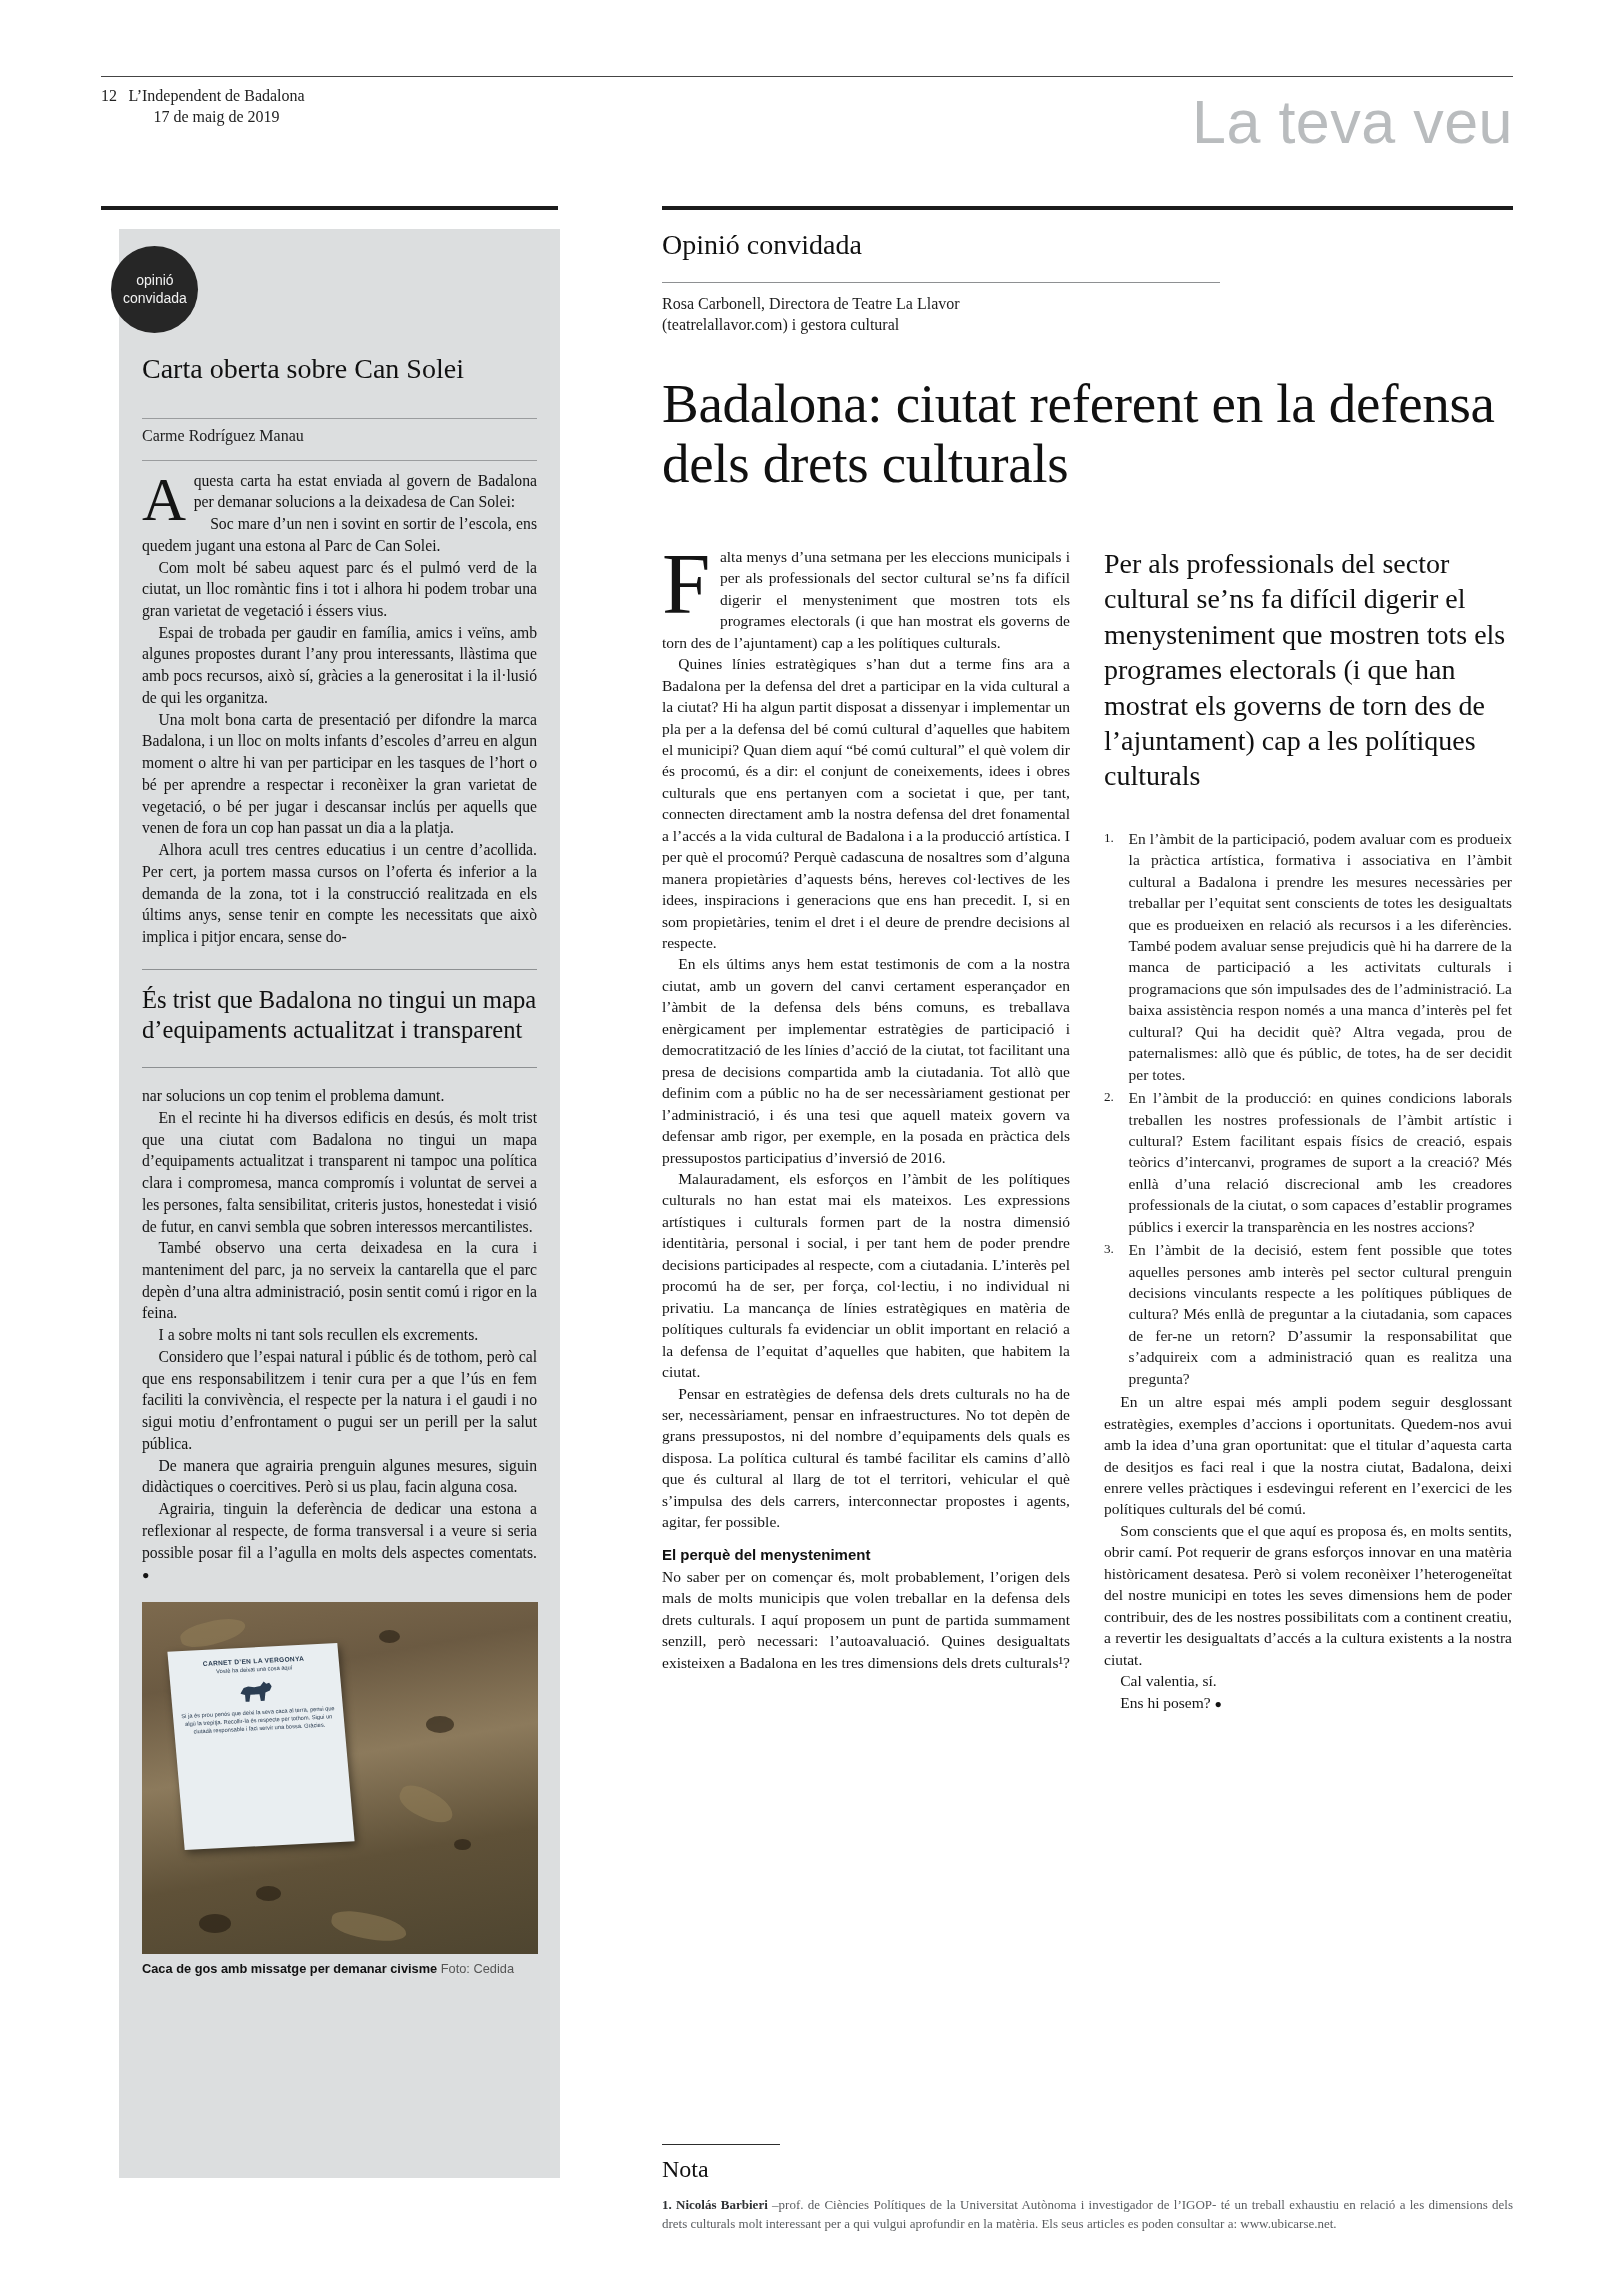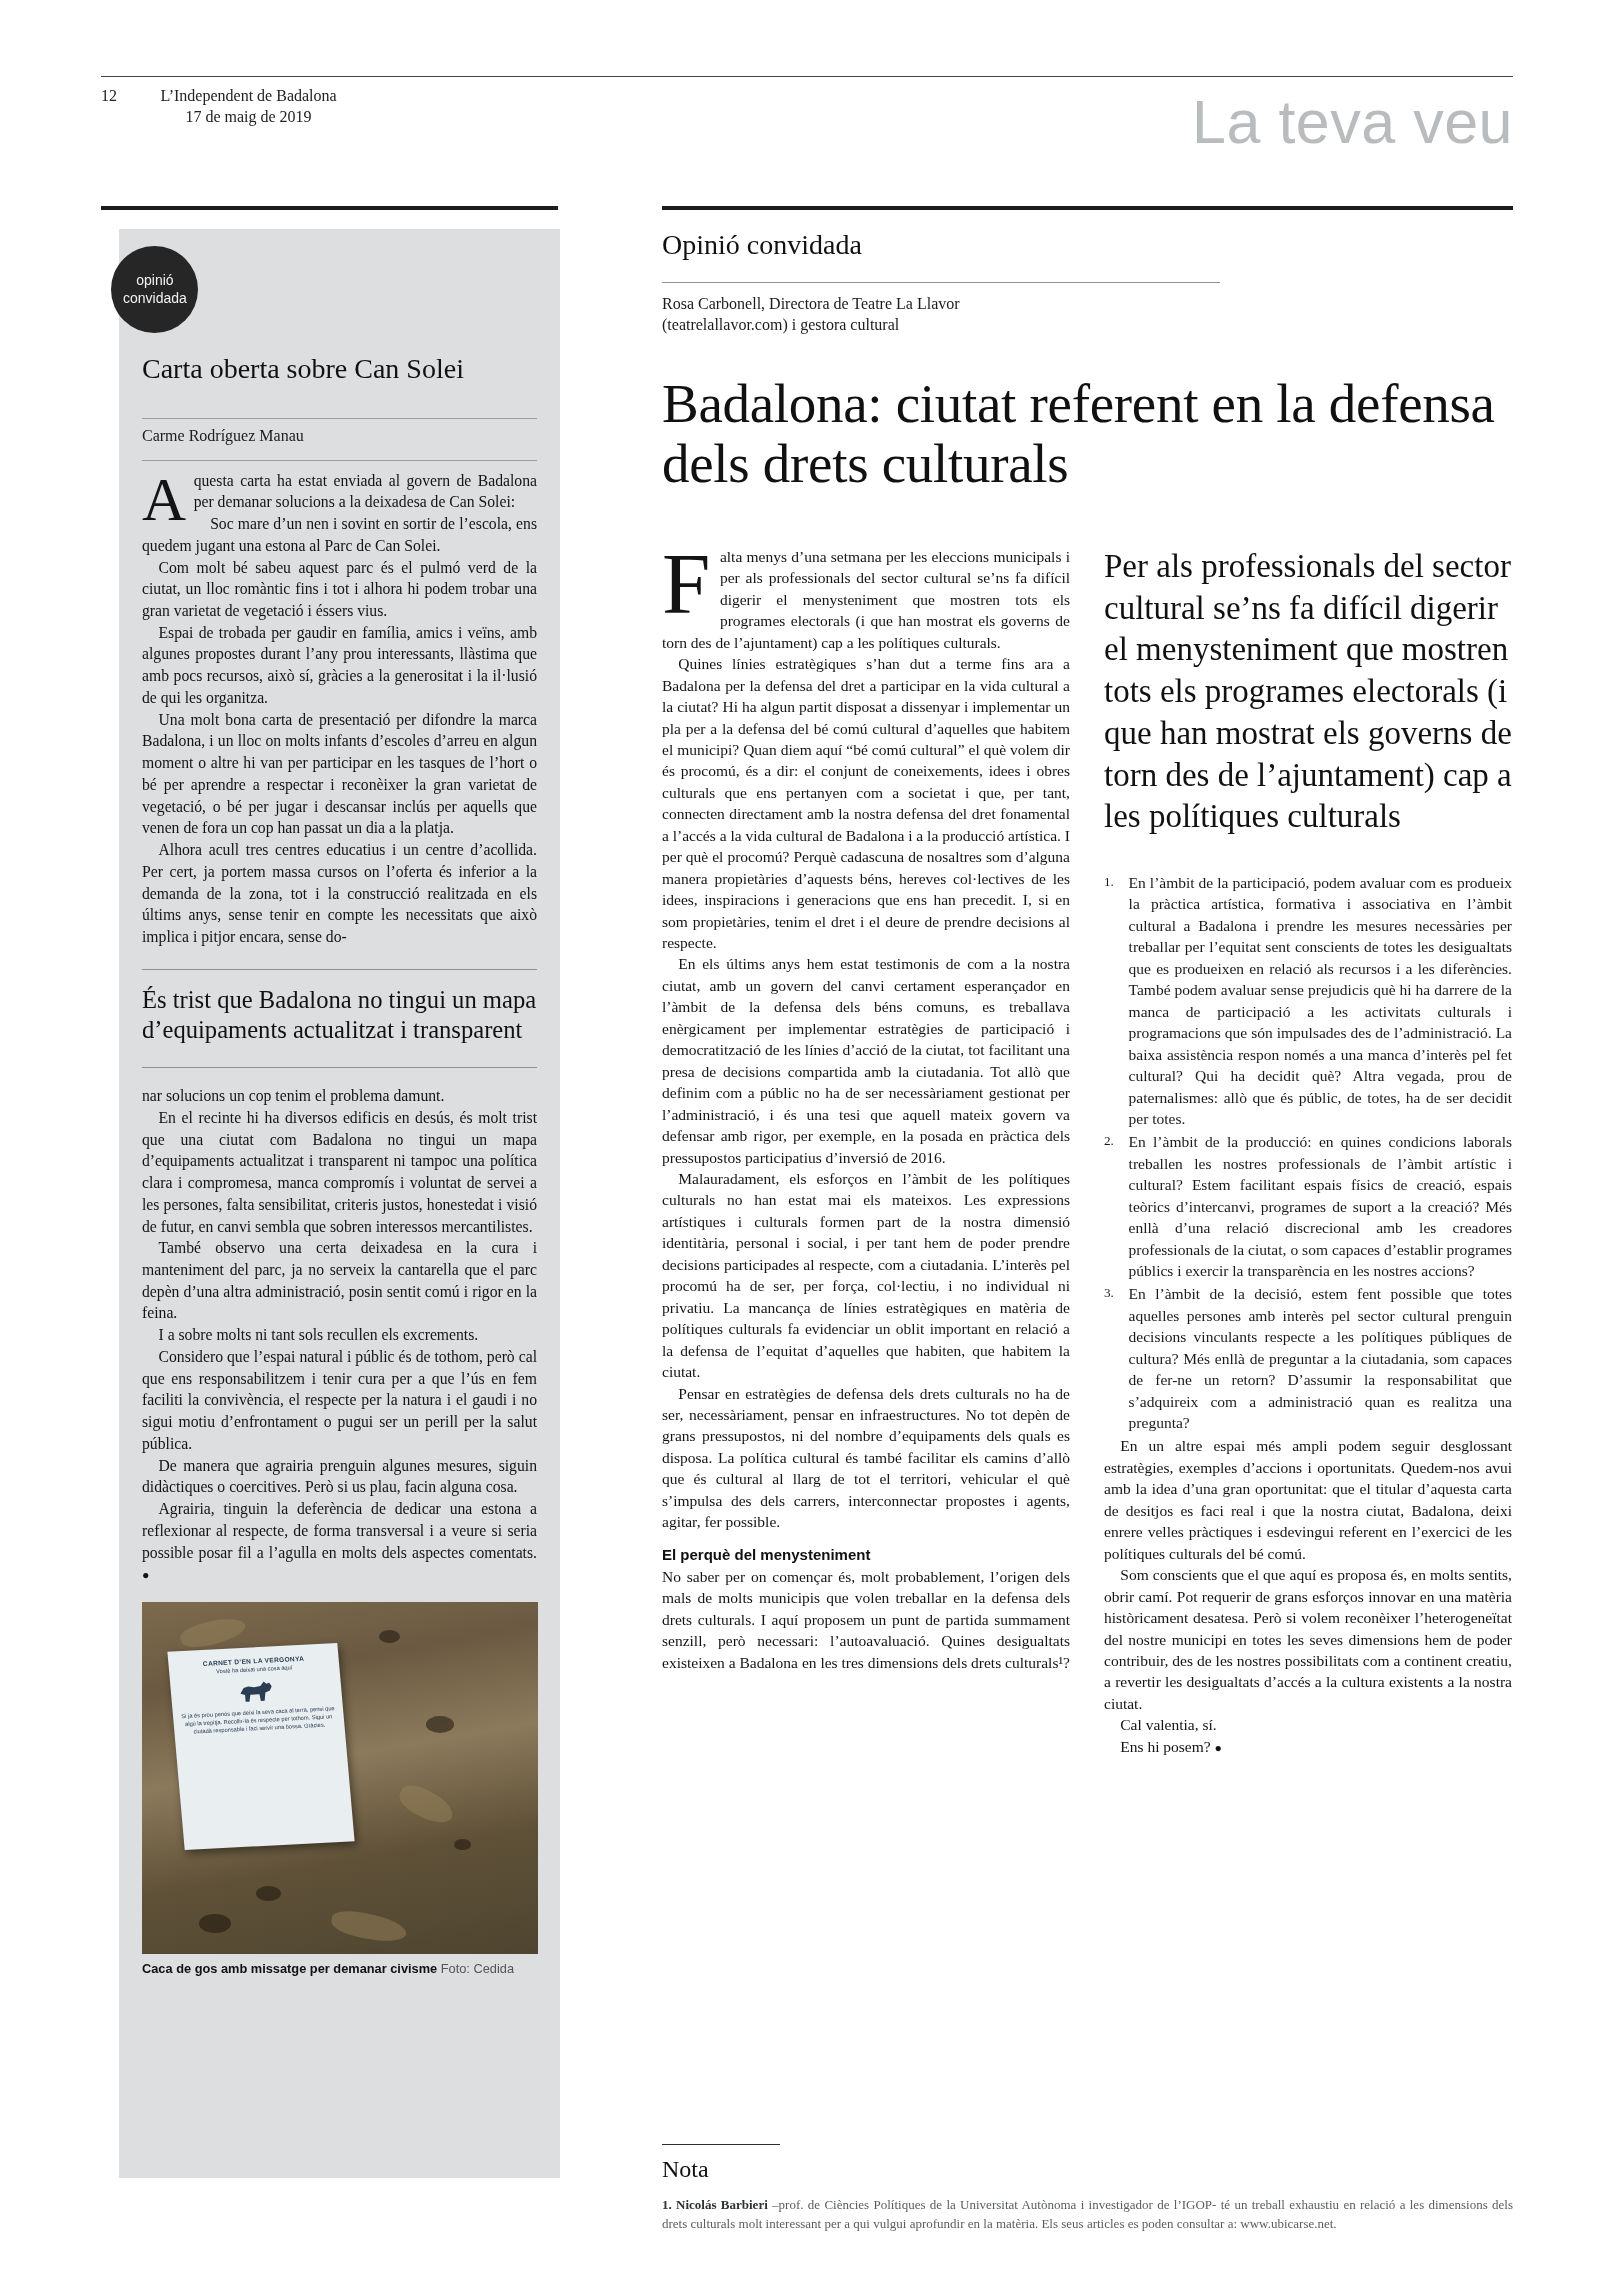--- a/index.html
+++ b/index.html
@@ -12,21 +12,21 @@
     position:relative;
     overflow:hidden;
   }
   .page { position:relative; width:1615px; height:2292px; }
 
   
   .masthead {
     position:absolute; left:101px; top:76px; width:1412px;
     border-top:1.9px solid #444;
   }
-  .masthead-inner { display:flex; align-items:flex-start; padding-top:7.6px;gap:32px; }
+  .masthead-inner { display:flex; align-items:flex-start; padding-top:7.6px; }
   .folio-num { font-size:16px; color:#222; margin-right:11.4px; line-height:1.35; }
   .folio-txt { font-size:16px; color:#222; line-height:1.35;text-align:center; }
   .folio-txt div { white-space:nowrap; }
   .section-title {
     position:absolute; left:0; top:9.5px; width:1412px;
     text-align:right;
     font-family:"Liberation Sans", sans-serif;
     font-weight:300;
     font-size:61px;
     color:#b9bcbe;
@@ -137,21 +137,21 @@
   .body-txt p.first { text-indent:0; }
   .dropcap-f {
     float:left; font-size:87px; line-height:0.78; padding:3.8px 9.5px 0 0;
     font-family:"Liberation Serif", serif;
   }
   .subhead {
     font-family:"Liberation Sans", sans-serif;
     font-weight:bold; font-size:15px; margin:13.2px 0 2.8px 0; color:#111;
   }
   .pullquote {
-    font-size:33px; line-height:1.265; color:#111;
+    font-size:28px; line-height:1.265; color:#111;
     margin:0 0 34px 0;
   }
   ol.numlist { margin:0; padding:0; list-style:none; counter-reset:nl; }
   ol.numlist li {
     counter-increment:nl;
     position:relative; padding-left:24.6px;
     font-size:15.5px; line-height:1.385; text-align:justify;
     margin-bottom:1.9px;
   }
   ol.numlist li::before {

